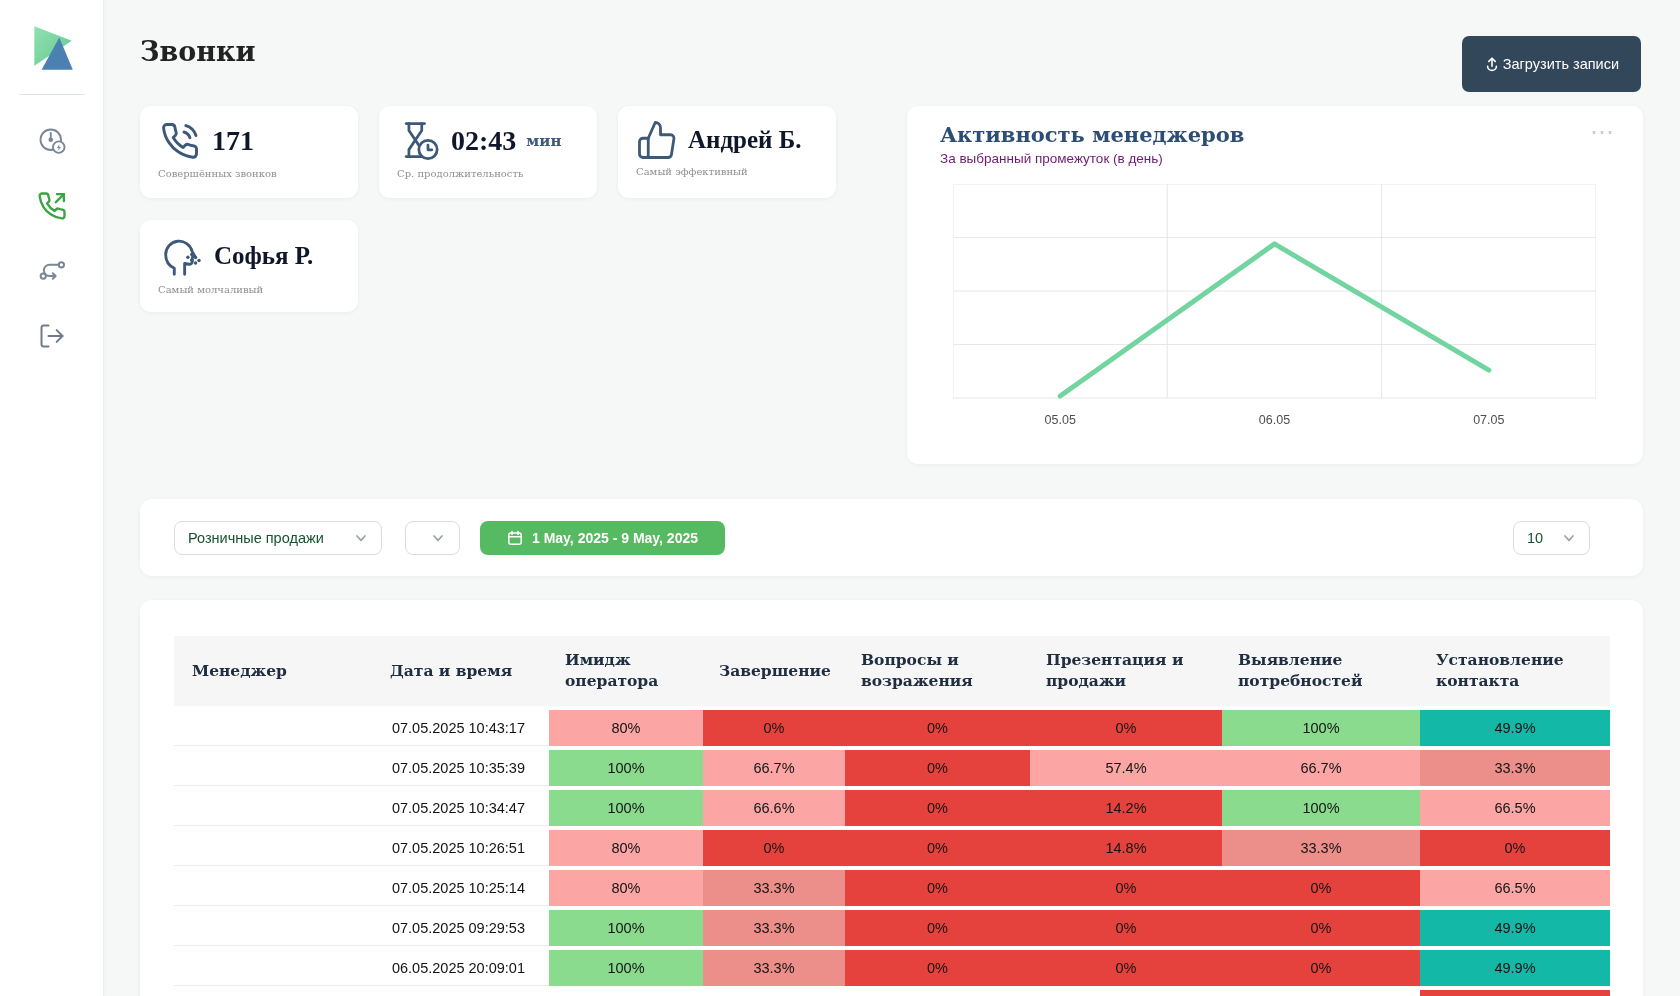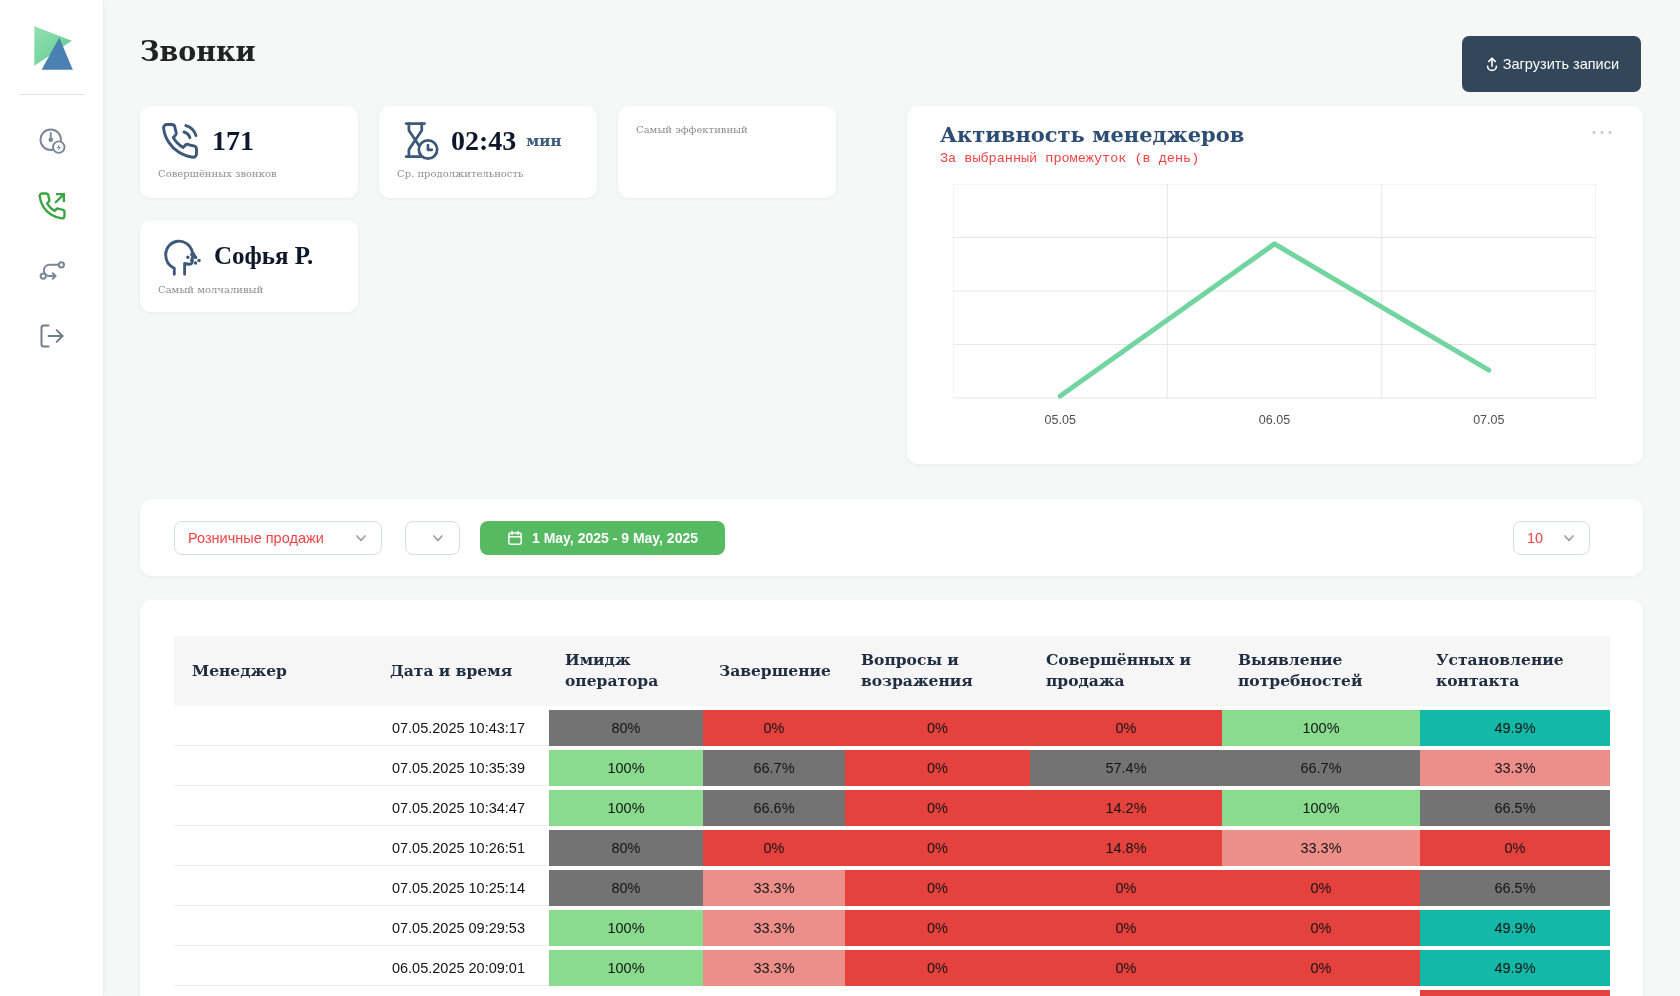--- a/index.html
+++ b/index.html
@@ -27,31 +27,31 @@
   .stat-top { display:flex; align-items:center; gap:10px; }
   .stat-value { font-family:Liberation Serif, serif; font-weight:bold; font-size:28px; color:#0f172a; white-space:nowrap; }
   .stat-value.small { font-size:25px; }
   .stat-unit { font-family:"DejaVu Serif", serif; font-weight:bold; font-size:15px; color:#3c5a7d; }
   .stat-label { font-family:"DejaVu Serif", serif; font-size:10px; color:#8e8e8e; margin-top:5px; white-space:nowrap; }
 
   
   .chart-card { left:803px; top:106px; width:736px; height:358px; }
   .chart-title { position:absolute; left:33px; top:16px; font-family:"DejaVu Serif", serif;
                  font-weight:bold; font-size:21px; color:#2d4d74; }
-  .chart-subtitle { position:absolute; left:33px; top:45px; font-family:Liberation Mono, monospace;
-                    font-size:13.5px; color:#ef4444; }
+  .chart-subtitle { position:absolute; left:33px; top:45px; font-family:Liberation Sans, sans-serif;
+                    font-size:13.5px; color:#701a75; }
   .chart-menu { position:absolute; right:26px; top:14px; color:#cccccc; font-size:24px;
                 letter-spacing:3px; cursor:pointer; line-height:1; }
   .chart-svg { position:absolute; left:46px; top:78px; }
 
   
   .filter-card { left:36px; top:499px; width:1503px; height:77px; border-radius:12px; }
   .select { position:absolute; top:22px; height:34px; background:#fff; border:1px solid #d8dde3;
             border-radius:8px; display:flex; align-items:center; padding:0 13px; gap:10px;
-            font-size:14.5px; color:#ef4444; cursor:pointer; }
+            font-size:14.5px; color:#14532d; cursor:pointer; }
   .select .grow { flex:1; }
   .team-select { left:34px; width:208px; }
   .mini-select { left:265px; width:55px; justify-content:center; }
   .date-btn { position:absolute; top:22px; left:340px; width:245px; height:34px; background:#56ba62;
               border:none; border-radius:8px; display:flex; align-items:center; justify-content:center;
               gap:9px; color:#fff; font-weight:bold; font-size:14px; cursor:pointer;
               font-family:"Liberation Sans", sans-serif; }
   .pagesize-select { right:53px; width:77px; }
 
   
@@ -63,21 +63,21 @@
        vertical-align:middle; }
   th:first-child { padding-left:18px; }
   th:nth-child(2) { padding-left:26px; }
   td { height:36px; font-size:14.5px; color:#141414; vertical-align:middle; }
   td.cell-manager { border-bottom:1px solid #ececec; }
   td.cell-date { text-align:right; padding-right:24px; white-space:nowrap; border-bottom:1px solid #ececec; }
   td.cell-score { text-align:center; }
   tr.partial td { border-bottom:none; }
   .level-red    { background:#e6423d; }
   .level-pink   { background:#ec8e8a; }
-  .level-lime   { background:#737373; }
+  .level-lime   { background:#fca5a5; }
   .level-green  { background:#8bdb8f; }
   .level-yellow { background:#14b8a6; }
   .level-none   { background:transparent; }
   svg { display:block; }
 </style>
 </head>
 <body>
 
 <div class="sidebar">
   <svg class="logo" viewBox="0 0 50 50">
@@ -160,20 +160,27 @@
         <circle cx="16.9" cy="16.6" r="5" fill="#ffffff"></circle>
         <path d="M16.9 14.2 v2.6 h2.1"></path>
       </svg>
       <span class="stat-value">02:43</span>
       <span class="stat-unit">мин</span>
     </div>
     <div class="stat-label">Ср. продолжительность</div>
   </div>
 
   <div class="card stat-card" style="left:514px; top:106px;">
+    <div class="stat-top">
+      <svg width="42" height="42" viewBox="0 0 24 24" fill="none" stroke="#3d5878" stroke-width="1.6" stroke-linecap="round" stroke-linejoin="round">
+        <path d="M14 9V5a3 3 0 0 0-3-3l-4 9v11h11.28a2 2 0 0 0 2-1.7l1.38-9a2 2 0 0 0-2-2.3z"></path>
+        <path d="M7 22H4a2 2 0 0 1-2-2v-7a2 2 0 0 1 2-2h3"></path>
+      </svg>
+      <span class="stat-value small">Андрей Б.</span>
+    </div>
     <div class="stat-label">Самый эффективный</div>
   </div>
 
   <div class="card stat-card" style="left:36px; top:220px;">
     <div class="stat-top">
       <svg width="46" height="46" viewBox="0 0 24 24" fill="none" stroke="#3d5878" stroke-width="1.5" stroke-linecap="round" stroke-linejoin="round">
         <path d="M8.5 21.5 v-3.1 C5.6 17 4 14.2 4 11.2 a7 7 0 0 1 13.8-1.6 l1.5 2.6 -1.4 .5 v2.1 a1.5 1.5 0 0 1-1.8 1.5 l-2.2-.4 v5.6"></path>
         <g fill="#3d5878" stroke="none">
           <circle cx="15.6" cy="12.6" r="0.9"></circle>
             <circle cx="17.6" cy="11.2" r="0.9"></circle>
@@ -251,21 +258,21 @@
           <col style="width:198px">
           <col style="width:190px">
       </colgroup>
       <thead>
         <tr>
           <th>Менеджер</th>
           <th>Дата и время</th>
           <th>Имидж оператора</th>
           <th>Завершение</th>
           <th>Вопросы и возражения</th>
-          <th>Совершённых и продажа</th>
+          <th>Презентация и продажи</th>
           <th>Выявление потребностей</th>
           <th>Установление контакта</th>
         </tr>
       </thead>
       <tbody id="rows-body">
           <tr>
             <td class="cell-manager"></td>
             <td class="cell-date">07.05.2025 10:43:17</td>
             <td class="cell-score level-lime">80%</td>
             <td class="cell-score level-red">0%</td>

